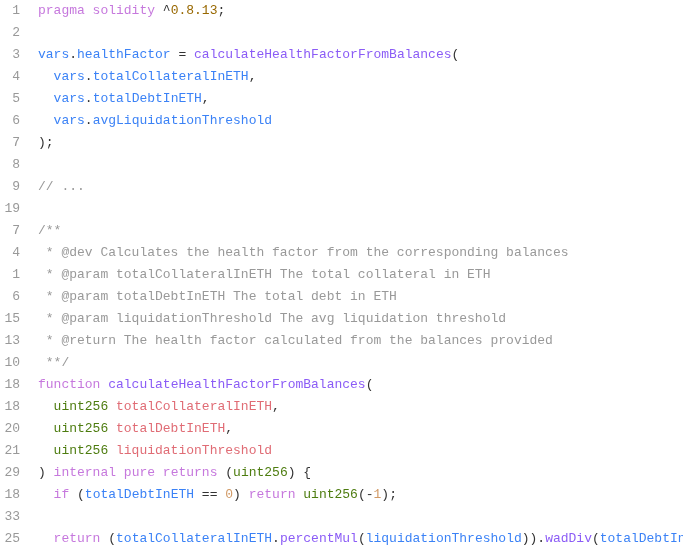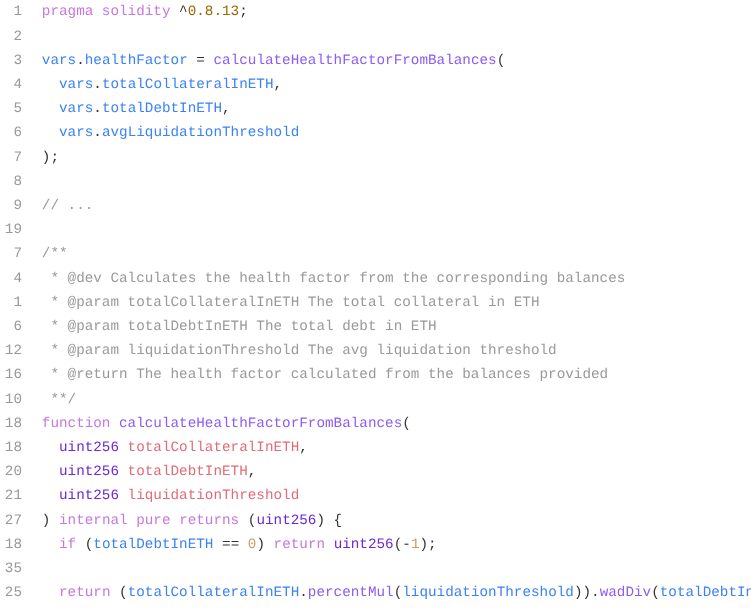--- a/index.html
+++ b/index.html
@@ -29,21 +29,21 @@
     overflow-x: hidden;
   }
   .line {
     height: 22px;
   }
   .code-line {
     height: 22px;
     padding-left: 8px;
   }
   .kw { color: #c678dd; }      
-  .type { color: #6d28d9; }    
+  .type { color: #4d7c0f; }    
   .fn { color: #8b5cf6; }      
   .num { color: #d19a66; }     
   .param { color: #e06c75; }   
   .comment { color: #999; }    
   .op { color: #333; }
   .punct { color: #333; }
   .ident { color: #3b82f6; }
   .version { color: #986801; } 
 </style>
 </head>
@@ -58,26 +58,26 @@
       <div class="line">5</div>
       <div class="line">6</div>
       <div class="line">7</div>
       <div class="line">8</div>
       <div class="line">9</div>
       <div class="line">19</div>
       <div class="line">7</div>
       <div class="line">4</div>
       <div class="line">1</div>
       <div class="line">6</div>
-      <div class="line">12</div>
-      <div class="line">16</div>
+      <div class="line">15</div>
+      <div class="line">13</div>
       <div class="line">10</div>
       <div class="line">18</div>
       <div class="line">18</div>
       <div class="line">20</div>
       <div class="line">21</div>
-      <div class="line">27</div>
+      <div class="line">29</div>
       <div class="line">18</div>
-      <div class="line">35</div>
+      <div class="line">33</div>
       <div class="line">25</div>
     </div>
   <div class="code"><div class="code-line"><span class="kw">pragma </span><span class="kw">solidity </span><span class="punct">^</span><span class="version">0.8.13</span><span class="punct">;</span></div><div class="code-line"></div><div class="code-line"><span class="ident">vars</span><span class="punct">.</span><span class="ident">healthFactor</span><span class="op"> = </span><span class="fn">calculateHealthFactorFromBalances</span><span class="punct">(</span></div><div class="code-line"><span class="ident">  vars</span><span class="punct">.</span><span class="ident">totalCollateralInETH</span><span class="punct">,</span></div><div class="code-line"><span class="ident">  vars</span><span class="punct">.</span><span class="ident">totalDebtInETH</span><span class="punct">,</span></div><div class="code-line"><span class="ident">  vars</span><span class="punct">.</span><span class="ident">avgLiquidationThreshold</span></div><div class="code-line"><span class="punct">);</span></div><div class="code-line"></div><div class="code-line"><span class="comment">// ...</span></div><div class="code-line"></div><div class="code-line"><span class="comment">/**</span></div><div class="code-line"><span class="comment"> * @dev Calculates the health factor from the corresponding balances</span></div><div class="code-line"><span class="comment"> * @param totalCollateralInETH The total collateral in ETH</span></div><div class="code-line"><span class="comment"> * @param totalDebtInETH The total debt in ETH</span></div><div class="code-line"><span class="comment"> * @param liquidationThreshold The avg liquidation threshold</span></div><div class="code-line"><span class="comment"> * @return The health factor calculated from the balances provided</span></div><div class="code-line"><span class="comment"> **/</span></div><div class="code-line"><span class="kw">function </span><span class="fn">calculateHealthFactorFromBalances</span><span class="punct">(</span></div><div class="code-line"><span class="type">  uint256 </span><span class="param">totalCollateralInETH</span><span class="punct">,</span></div><div class="code-line"><span class="type">  uint256 </span><span class="param">totalDebtInETH</span><span class="punct">,</span></div><div class="code-line"><span class="type">  uint256 </span><span class="param">liquidationThreshold</span></div><div class="code-line"><span class="punct">) </span><span class="kw">internal </span><span class="kw">pure </span><span class="kw">returns </span><span class="punct">(</span><span class="type">uint256</span><span class="punct">) {</span></div><div class="code-line"><span class="ident">  </span><span class="kw">if </span><span class="punct">(</span><span class="ident">totalDebtInETH </span><span class="op">== </span><span class="num">0</span><span class="punct">) </span><span class="kw">return </span><span class="type">uint256</span><span class="punct">(</span><span class="op">-</span><span class="num">1</span><span class="punct">);</span></div><div class="code-line"></div><div class="code-line"><span class="ident">  </span><span class="kw">return </span><span class="punct">(</span><span class="ident">totalCollateralInETH</span><span class="punct">.</span><span class="fn">percentMul</span><span class="punct">(</span><span class="ident">liquidationThreshold</span><span class="punct">)).</span><span class="fn">wadDiv</span><span class="punct">(</span><span class="ident">totalDebtInETH</span></div></div>
 </div>
 
 </body></html>

